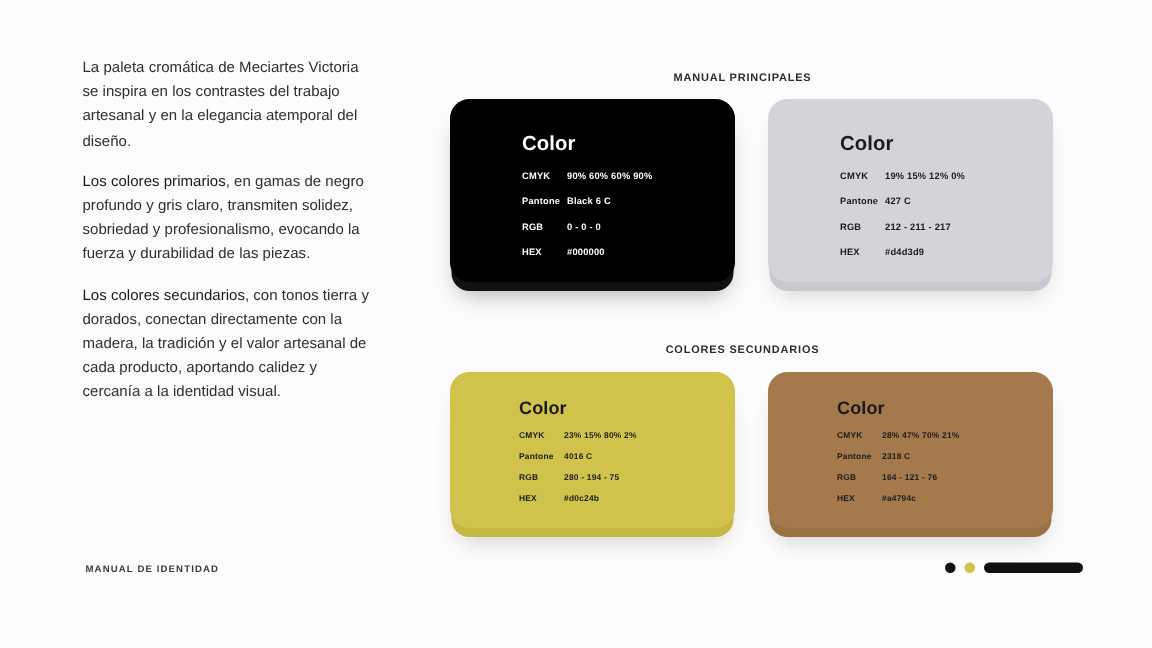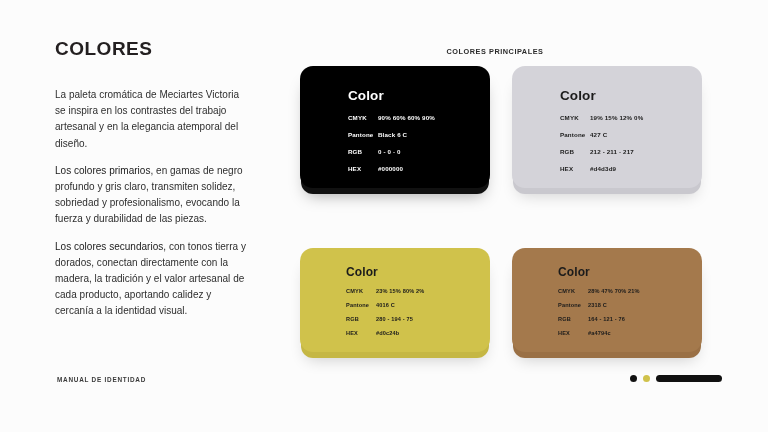--- a/index.html
+++ b/index.html
@@ -172,30 +172,30 @@
     border-radius: 4px;
     background: #111111;
   }
 </style>
 </head>
 <body>
 
 <div class="page">
 
   <div class="left-col">
-    <div class="page-title">COLORES</div>
 
     <div class="body-copy">
       <p>La paleta cromática de Meciartes Victoria se inspira en los contrastes del trabajo artesanal y en la elegancia atemporal del diseño.</p>
       <p><b>Los colores primarios</b><span>, en gamas de negro profundo y gris claro, transmiten solidez, sobriedad y profesionalismo, evocando la fuerza y durabilidad de las piezas.</span></p>
       <p><b>Los colores secundarios</b><span>, con tonos tierra y dorados, conectan directamente con la madera, la tradición y el valor artesanal de cada producto, aportando calidez y cercanía a la identidad visual.</span></p>
     </div>
   </div>
 
-  <div class="section-heading primary">COLORES PRINCIPALES</div>
+  <div class="section-heading primary">MANUAL PRINCIPALES</div>
+  <div class="section-heading secondary">COLORES SECUNDARIOS</div>
 
   <div class="card card-primary card-black">
     <div class="card-inner">
       <div class="card-title">Color</div>
       <div class="spec-row">
         <span class="spec-label">CMYK</span>
         <span class="spec-value">90% 60% 60% 90%</span>
       </div>
       <div class="spec-row">
         <span class="spec-label">Pantone</span>

